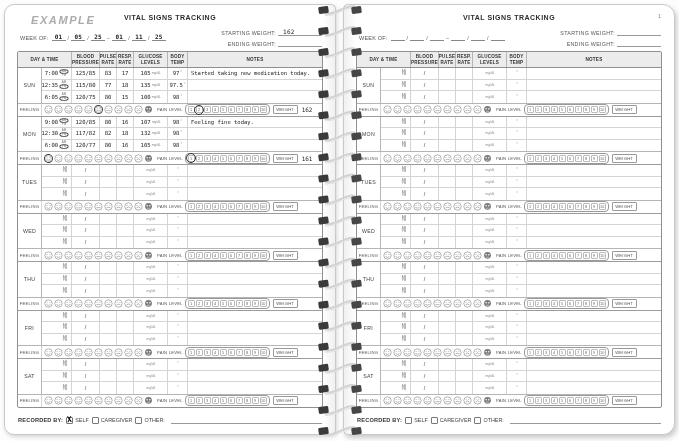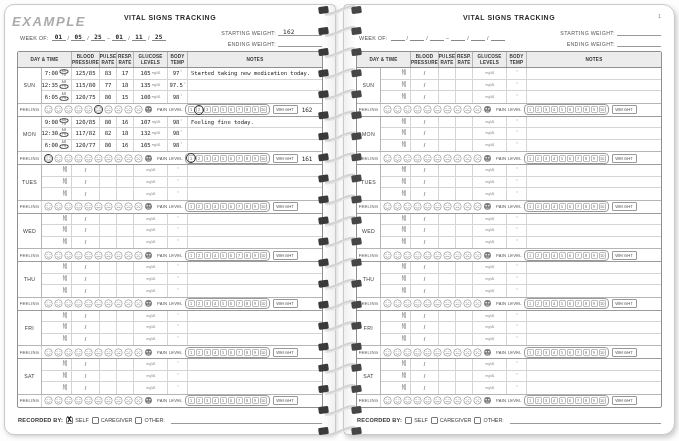--- a/index.html
+++ b/index.html
@@ -11,21 +11,21 @@
           border: 1px solid #c9c9c9; }
   .left-page  { left: 4px;  border-radius: 10px 5px 5px 10px; box-shadow: 1px 2px 4px rgba(0,0,0,.16); }
   .right-page { left: 343px; border-radius: 5px 12px 12px 5px; box-shadow: 2px 3px 5px rgba(0,0,0,.2); }
   .left-page::after  { content:''; position:absolute; right:0; top:0; bottom:0; width:12px; pointer-events:none;
           background: linear-gradient(to right, rgba(0,0,0,0), rgba(0,0,0,.06)); }
   .right-page::before{ content:''; position:absolute; left:0; top:0; bottom:0; width:12px; pointer-events:none;
           background: linear-gradient(to left, rgba(0,0,0,0), rgba(0,0,0,.06)); }
 
   .hand { font-family: "DejaVu Sans Mono", monospace; color: #1c1c1c; }
 
-  .corner-label { position:absolute; top:9px; left:7px; font-size:13px; font-weight:bold;
+  .corner-label { position:absolute; top:9px; left:26px; font-size:11px; font-weight:bold;
                   font-style:italic; letter-spacing:1.6px; color:#ababab; }
   .page-number  { position:absolute; top:8px; right:13px; font-size:5.5px; color:#888; }
   .title { position:absolute; top:9px; left:0; right:0; text-align:center; font-size:7px;
            font-weight:bold; letter-spacing:.5px; color:#2c2c2c; }
 
   .weights { position:absolute; top:20px; right:13px; }
   .wline { display:flex; align-items:flex-end; justify-content:flex-end; height:11px;
            font-size:5.3px; color:#555; letter-spacing:.3px; }
   .wvalue { display:inline-block; width:44px; border-bottom:1px solid #999; margin-left:2px;
             font-size:6px; height:8px; padding-left:5px; }

